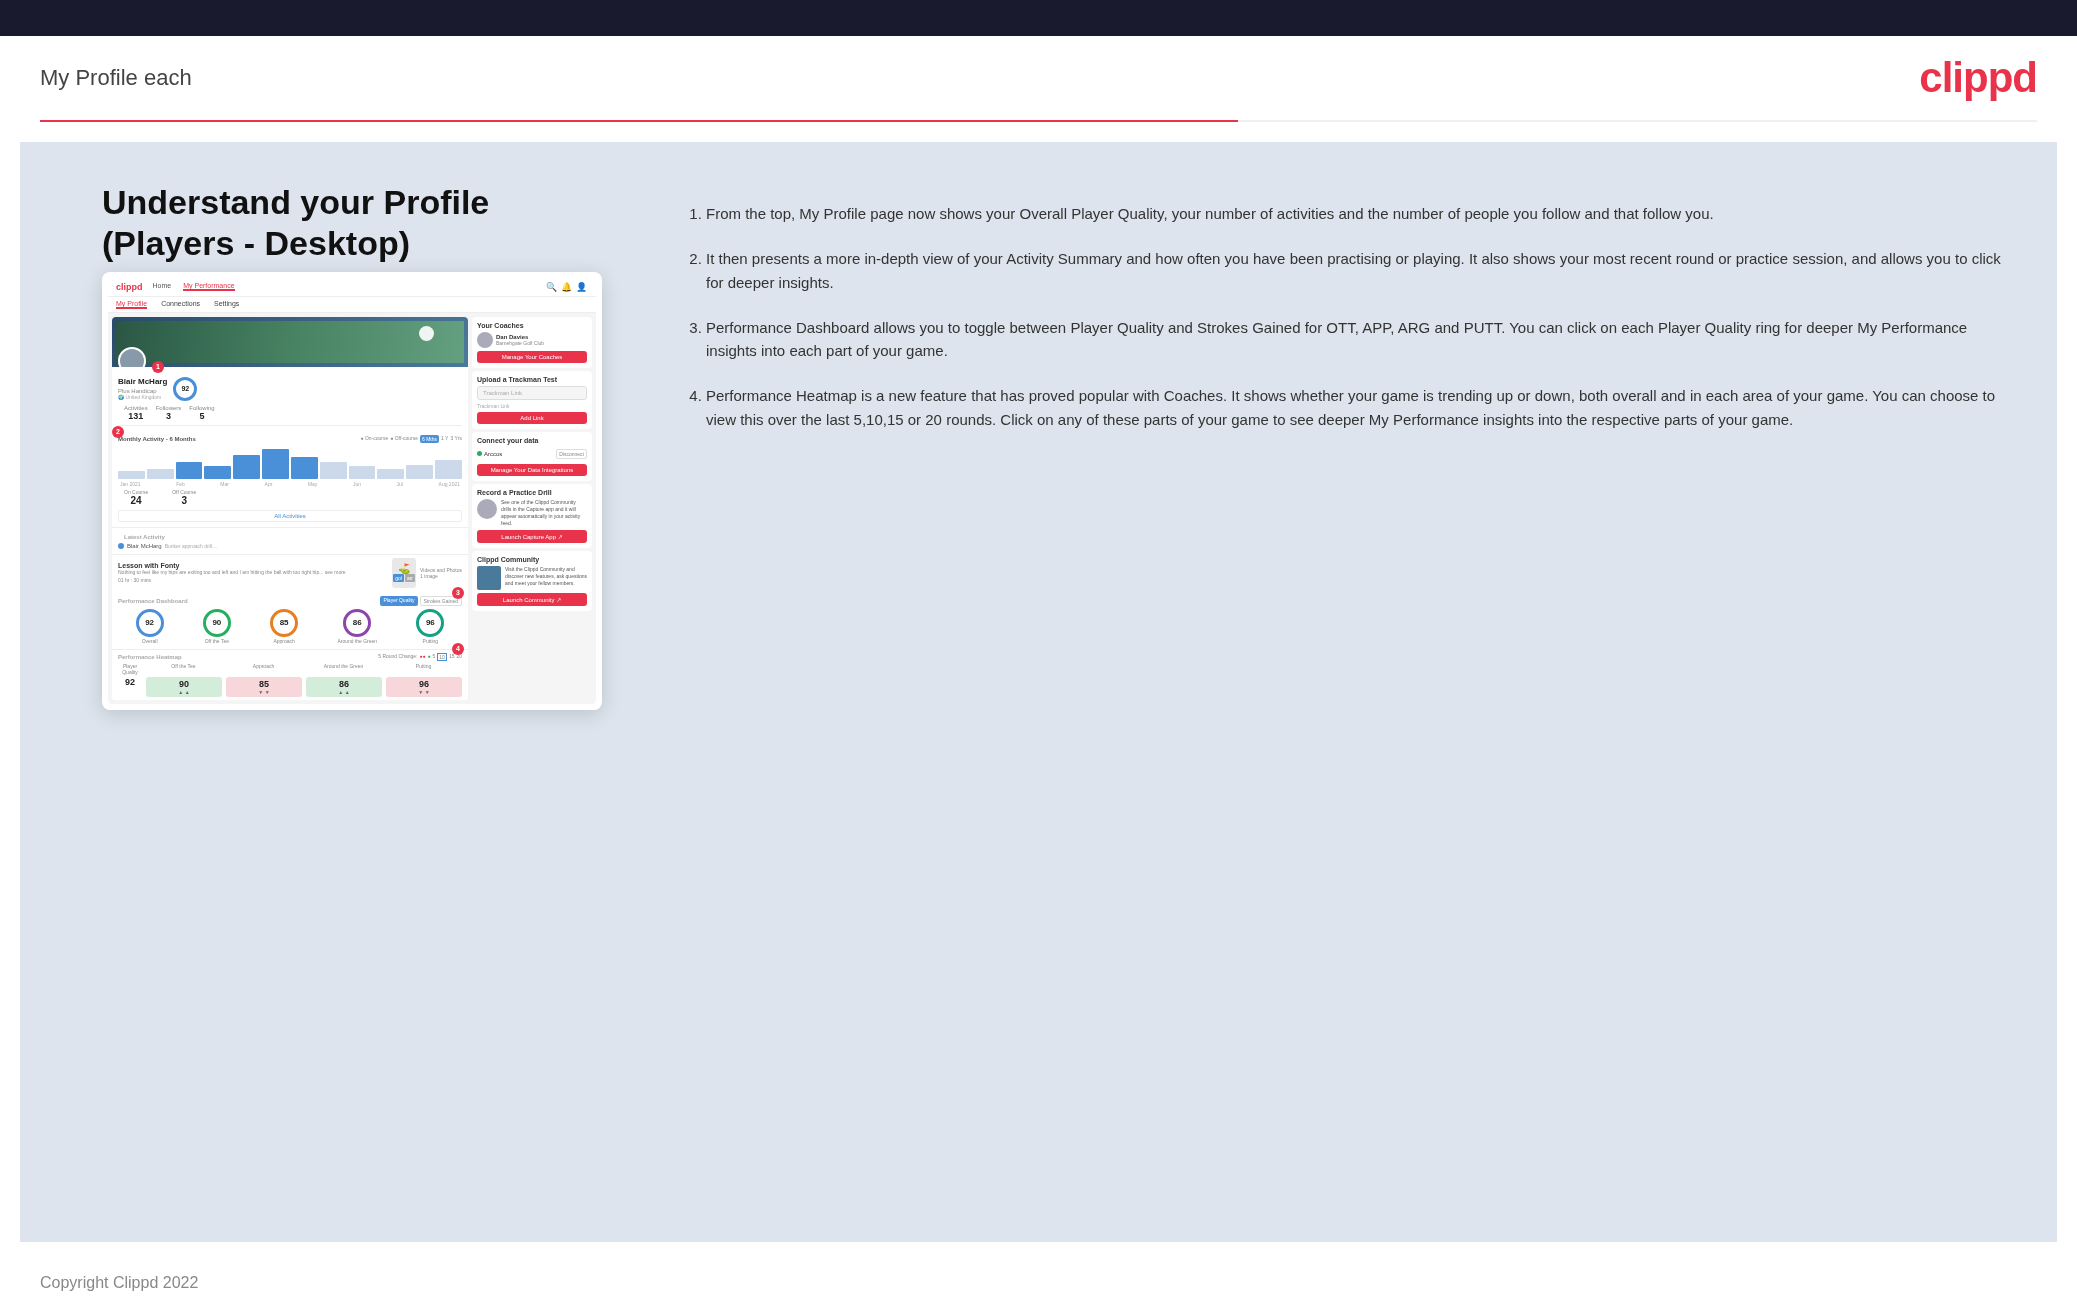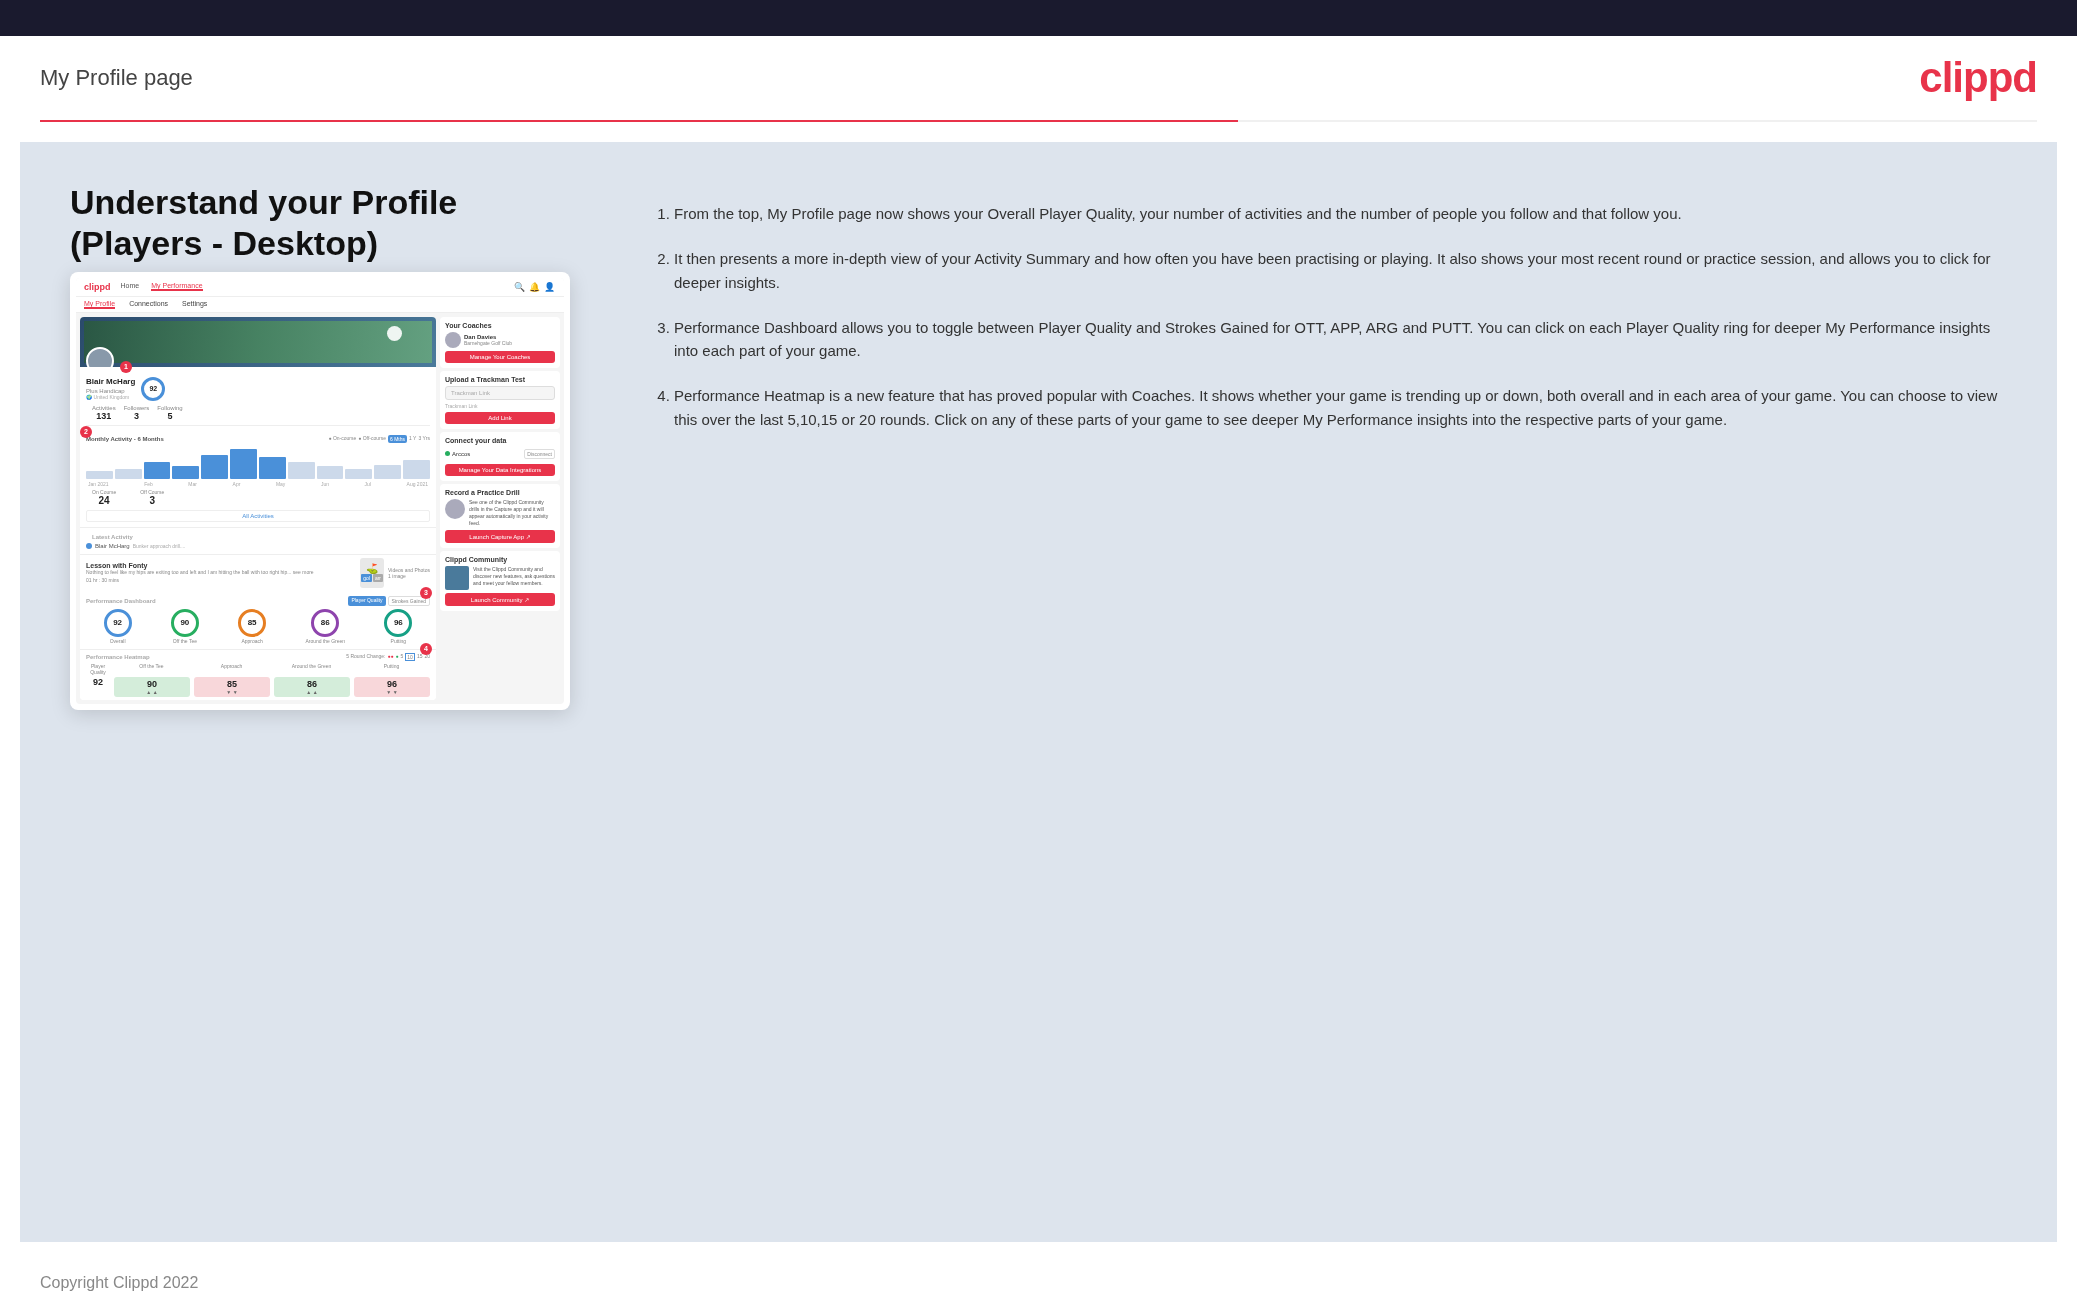--- a/index.html
+++ b/index.html
@@ -51,20 +51,21 @@
       margin: 20px 20px;
       padding: 40px 50px;
       display: flex;
       gap: 60px;
       min-height: 1100px;
     }
 
     
     .left-col {
       flex: 0 0 520px;
+      margin-left: 32px;
     }
 
     .page-heading {
       font-size: 34px;
       font-weight: 800;
       color: #111;
       margin-bottom: 8px;
       line-height: 1.2;
     }
 
@@ -591,21 +592,21 @@
       color: #888;
     }
 
   </style>
 </head>
 <body>
 
 <div class="top-bar"></div>
 
 <div class="header">
-  <span class="header-title">My Profile page</span>
+  <span class="header-title">My Profile each</span>
   <span class="logo">clippd</span>
 </div>
 
 <div class="divider"></div>
 
 <div class="main-content">
 
   <div class="left-col">
 
     <h1 class="page-heading">Understand your Profile (Players - Desktop)</h1>

